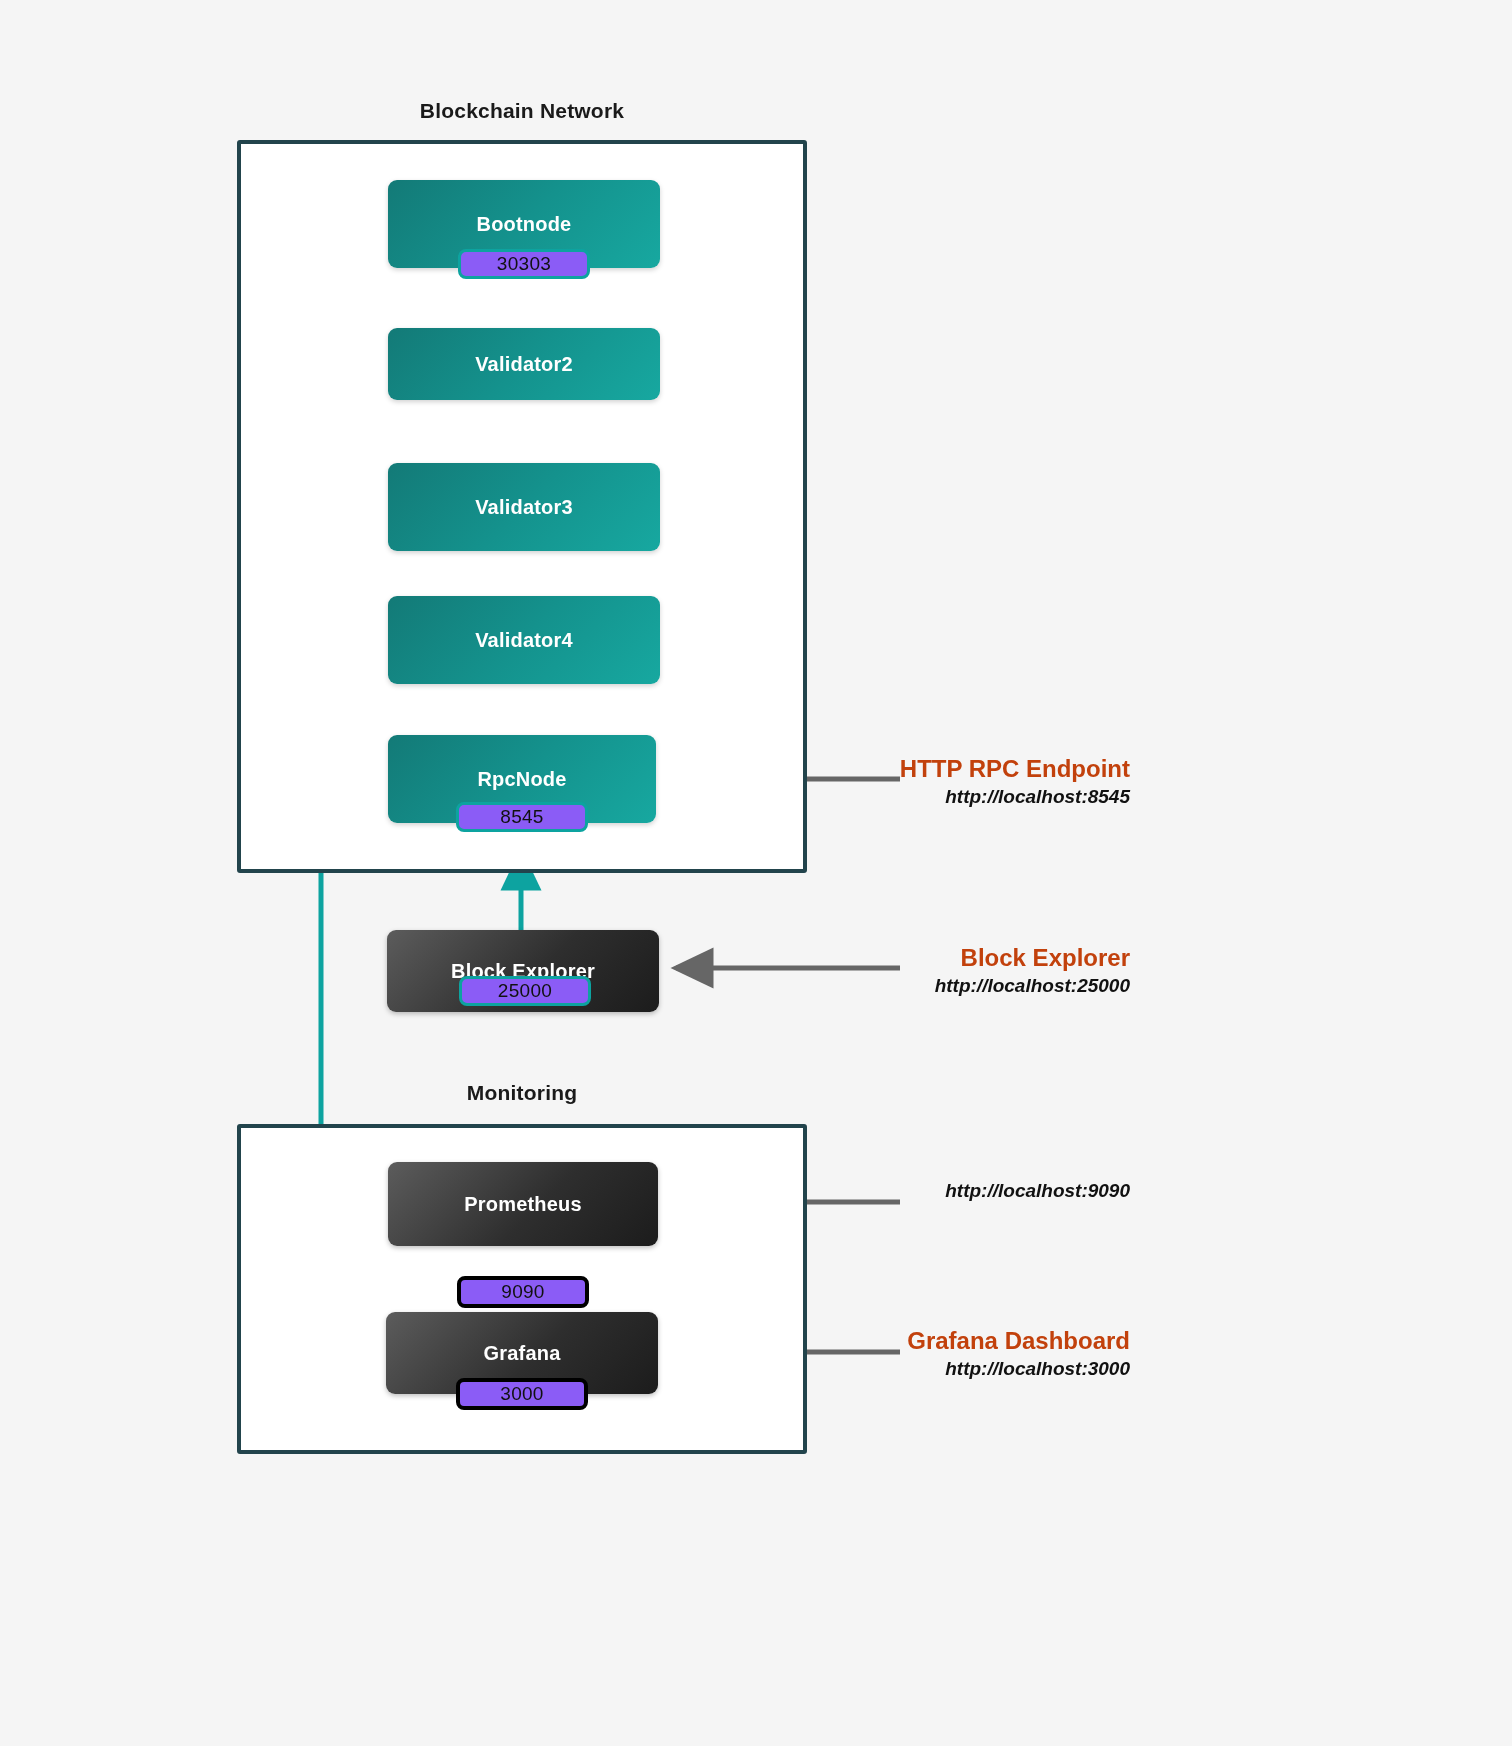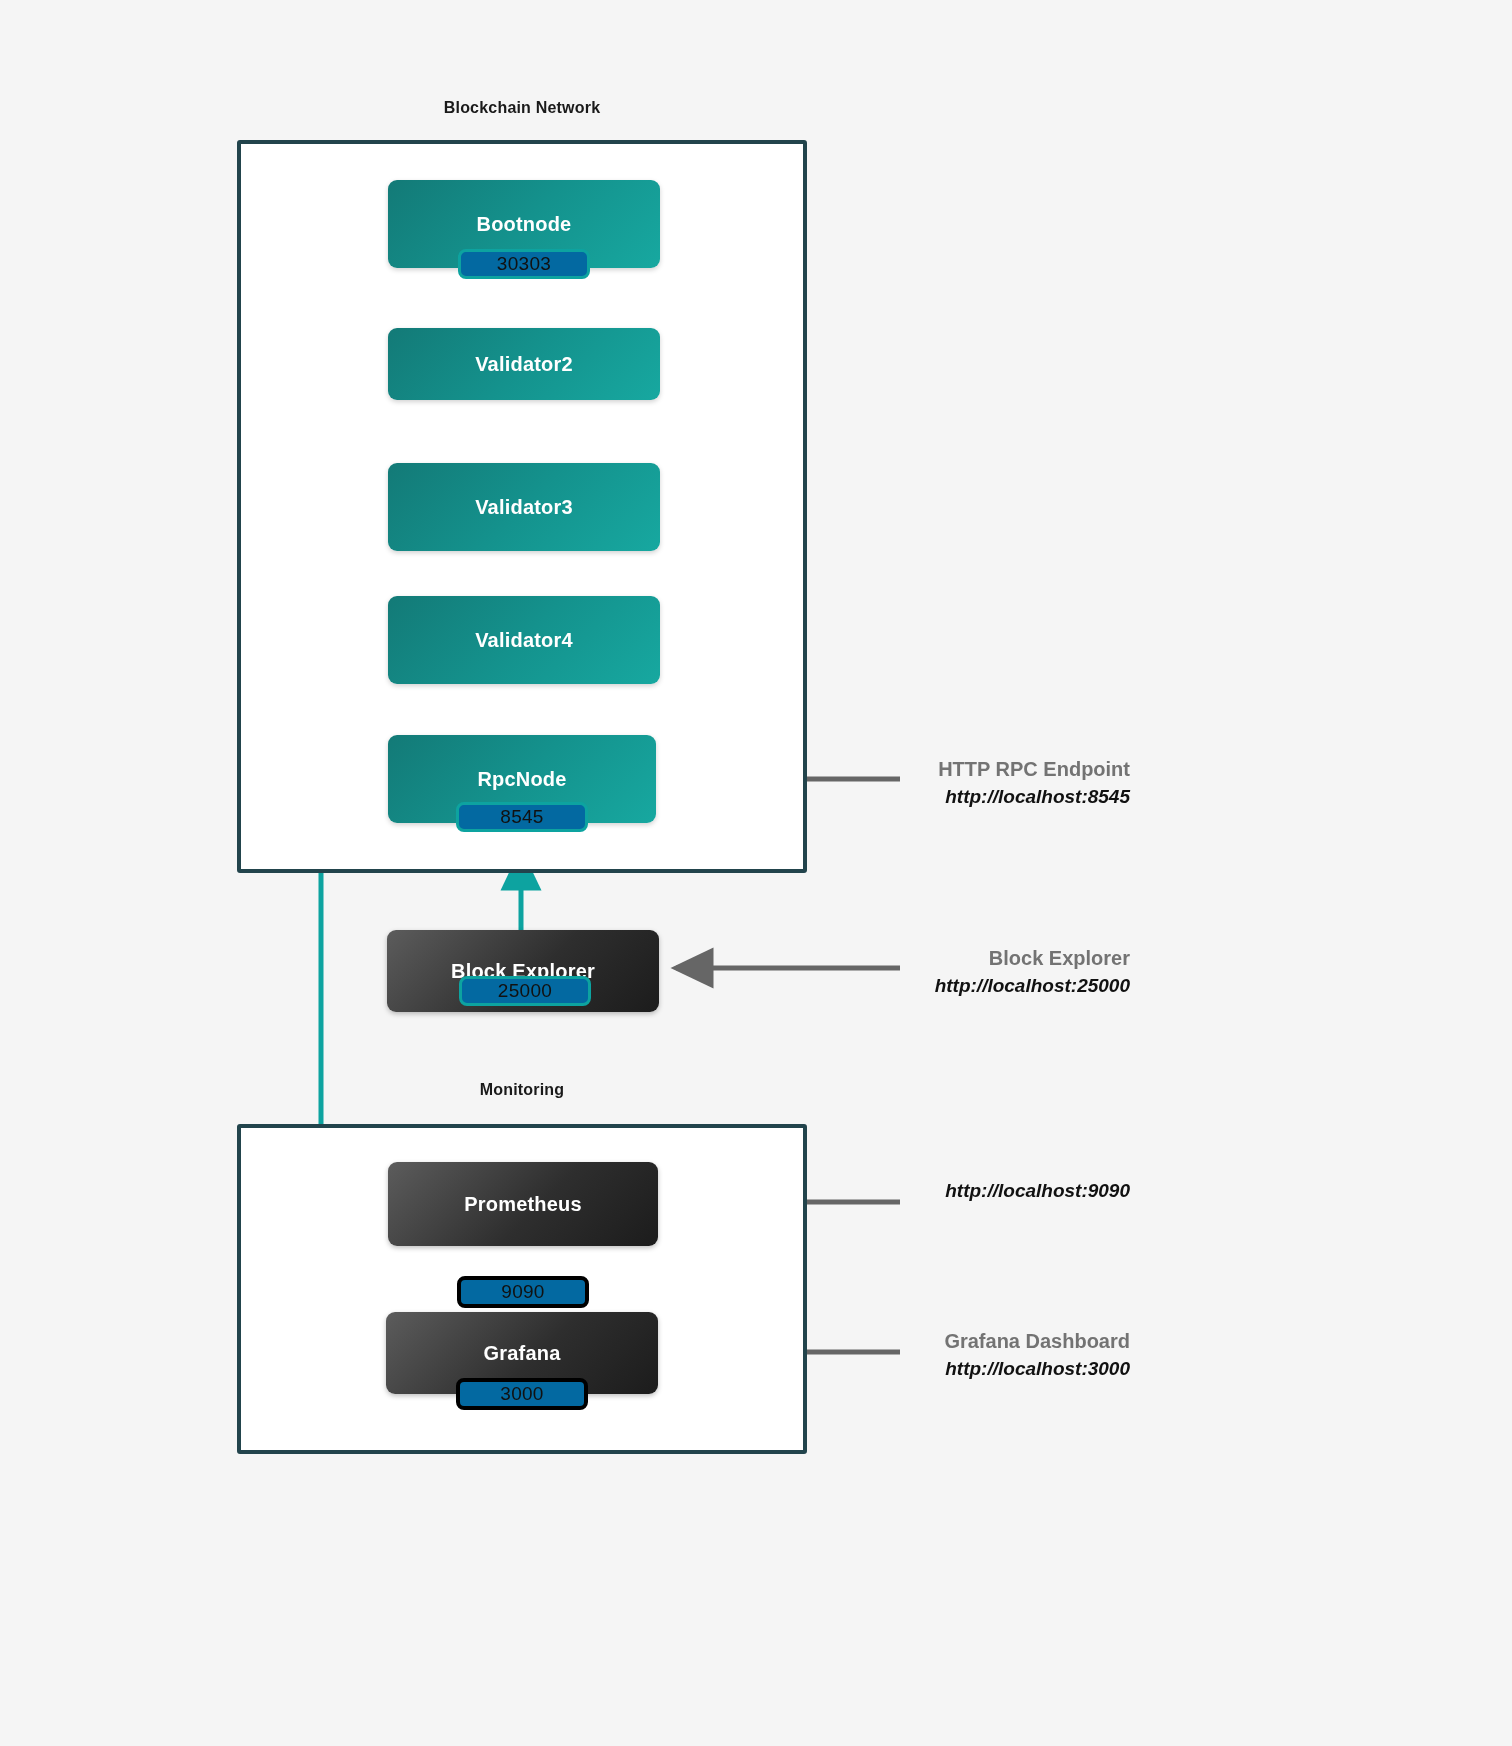--- a/index.html
+++ b/index.html
@@ -16,21 +16,21 @@
   }
   #canvas {
     position: absolute;
     left: 0;
     top: 0;
     width: 1512px;
     height: 1746px;
   }
   .group-title {
     position: absolute;
-    font-size: 16px;
+    font-size: 21px;
     font-weight: bold;
     color: #1a1a1a;
     text-align: center;
     letter-spacing: 0.2px;
     white-space: nowrap;
   }
   .group-box {
     position: absolute;
     background: #ffffff;
     border: 4px solid #22444c;
@@ -56,41 +56,41 @@
   .node-label {
     color: #ffffff;
     font-size: 20px;
     font-weight: bold;
     letter-spacing: 0.2px;
     text-align: left;
     pointer-events: none;
   }
   .port-badge {
     position: absolute;
-    background: #0369a1;
+    background: #8b5cf6;
     box-sizing: border-box;
     border-radius: 8px;
     display: flex;
     align-items: center;
     justify-content: center;
     font-size: 19px;
     color: #111111;
     letter-spacing: 0.3px;
   }
   .port-teal { border: 3px solid #0da3a0; }
   .port-black { border: 4px solid #000000; }
   .annot {
     position: absolute;
     text-align: right;
     white-space: nowrap;
   }
   .annot-title {
-    font-size: 20px;
-    font-weight: bold;
-    color: #737373;
+    font-size: 24px;
+    font-weight: bold;
+    color: #c2410c;
     line-height: 28px;
   }
   .annot-url {
     font-size: 19px;
     font-weight: bold;
     font-style: italic;
     color: #111111;
     line-height: 28px;
   }
 </style>

